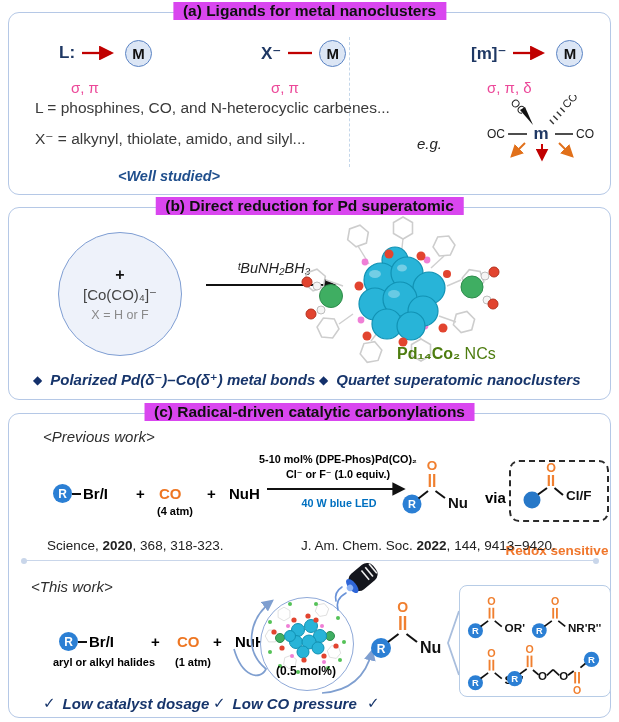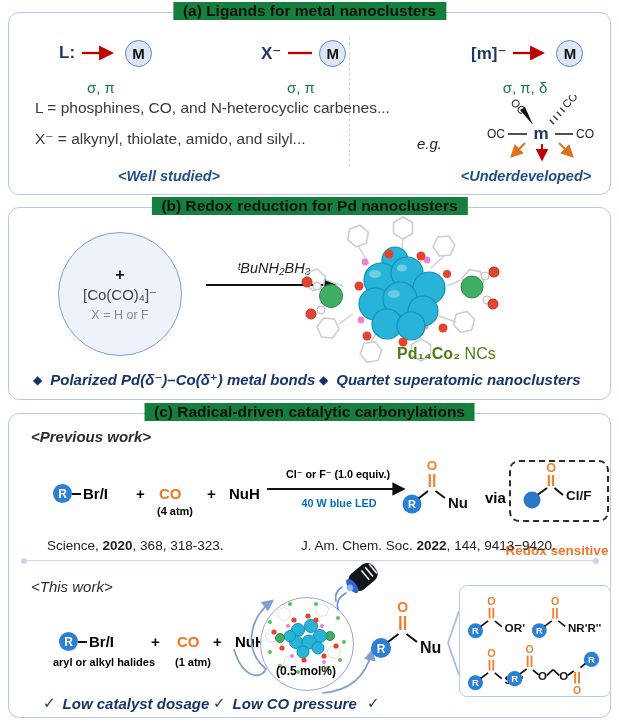--- a/index.html
+++ b/index.html
@@ -1,26 +1,26 @@
 <!DOCTYPE html>
 <html><head>
 <meta charset="utf-8">
 <style>
   html,body{margin:0;padding:0;background:#ffffff;}
   .fig{position:relative;width:619px;height:722px;background:#fff;
        font-family:"Liberation Sans","DejaVu Sans",sans-serif;color:#111;overflow:hidden;}
   .abs{position:absolute;}
   .panel{position:absolute;left:8px;width:601px;border:1.6px solid #b5c8e6;border-radius:11px;background:#fff;}
   .panel-title{position:absolute;top:-11px;left:50%;transform:translateX(-50%);
-       background:#15803d;padding:0 10px;font-weight:bold;font-size:15.5px;color:#101010;white-space:nowrap;}
+       background:#d946ef;padding:0 10px;font-weight:bold;font-size:15.5px;color:#101010;white-space:nowrap;}
   .lig{position:absolute;display:flex;align-items:center;gap:5px;height:28px;}
   .donor{font-weight:bold;font-size:17px;color:#1f3864;white-space:nowrap;}
   .mcircle{display:flex;align-items:center;justify-content:center;width:25px;height:25px;border-radius:50%;
        background:#dce6f5;border:1.5px solid #5b84c4;font-weight:bold;font-size:15px;color:#111;}
-  .sigma{position:absolute;color:#15803d;font-size:15px;text-align:center;}
+  .sigma{position:absolute;color:#ec4899;font-size:15px;text-align:left;}
   .chemline{position:absolute;font-size:15.5px;color:#3a3a3a;}
   .blue-tag{position:absolute;color:#1f4e8c;font-style:italic;font-size:14.5px;font-weight:600;text-align:center;}
   .navy-it{color:#17356b;font-style:italic;font-size:15px;font-weight:600;}
   .work-label{position:absolute;font-style:italic;font-size:15px;color:#2d2d2d;}
   .b15{font-weight:bold;font-size:15px;color:#000;white-space:nowrap;}
   .orange{color:#ee7622;}
   .small-b{position:absolute;font-weight:bold;font-size:11px;color:#000;text-align:center;}
   .cond{position:absolute;font-weight:bold;font-size:10.8px;color:#000;text-align:center;white-space:nowrap;}
   .rcircle{position:absolute;display:flex;align-items:center;justify-content:center;width:19px;height:19px;
        border-radius:50%;background:#2b7fd4;color:#fff;font-weight:bold;font-size:12px;}
@@ -106,25 +106,24 @@
       <line x1="78.7" y1="24.9" x2="74.3" y2="20.7" stroke="#333" stroke-width="1.4"></line>
       <line x1="82.2" y1="20.9" x2="77.8" y2="16.7" stroke="#333" stroke-width="1.4"></line>
       <line x1="85.7" y1="16.9" x2="81.3" y2="12.7" stroke="#333" stroke-width="1.4"></line>
       <text transform="translate(88,14) rotate(-47)" font-size="11" fill="#222">CO</text>
       <line x1="46" y1="48" x2="33" y2="61" stroke="#e1701a" stroke-width="2" marker-end="url(#ar-orange)"></line>
       <line x1="63" y1="49" x2="63" y2="64" stroke="#cc0000" stroke-width="2" marker-end="url(#ar-red)"></line>
       <line x1="80" y1="48" x2="93" y2="61" stroke="#e1701a" stroke-width="2" marker-end="url(#ar-orange)"></line>
     </svg>
 
     <div class="blue-tag" style="left:88px;top:155px;width:144px;">&lt;Well studied&gt;</div>
-    <div class="blue-tag" style="left:438px;top:155px;width:158px;">&lt;Underdeveloped&gt;</div>
   </section>
 
   <section class="panel" style="top:207px;height:191px;">
-    <div class="panel-title">(b) Redox reduction for Pd nanoclusters</div>
+    <div class="panel-title">(b) Direct reduction for Pd superatomic</div>
 
     <div class="circle-b" style="left:49px;top:24px;width:122px;height:122px;background:#eef2fa;border:1.6px solid #7f9ed3;
          display:flex;flex-direction:column;align-items:center;justify-content:center;gap:2px;">
       <span style="font-size:16px;font-weight:bold;color:#111;">+</span>
       <span style="font-size:15px;color:#454545;">[Co(CO)₄]⁻</span>
       <span style="font-size:12.5px;color:#8a8a8a;margin-top:2px;">X = H or F</span>
     </div>
 
     <div class="abs" style="left:195px;top:52px;width:140px;text-align:center;font-style:italic;font-size:14.5px;color:#222;">ᵗBuNH₂BH₃</div>
     <svg class="abs" style="left:195px;top:70px;" width="140" height="14">
@@ -201,33 +200,34 @@
     </div>
     <div class="bullet-row" style="left:310px;top:163px;">
       <span style="color:#13306b;font-size:12px;">◆</span>
       <span class="navy-it">Quartet superatomic nanoclusters</span>
     </div>
   </section>
 
   <section class="panel" style="top:413px;height:303px;">
     <div class="panel-title">(c) Radical-driven catalytic carbonylations</div>
 
-    <div class="work-label" style="left:22px;top:14px;font-weight:bold;">&lt;Previous work&gt;</div>
+    <div class="work-label" style="left:34px;top:14px;">&lt;Previous work&gt;</div>
 
     <div class="rcircle" style="left:44px;top:70px;">
         <span>R</span>
       </div>
     <div class="bond" style="left:63px;top:79px;width:9px;"></div>
     <div class="abs b15" style="left:74px;top:71px;">Br/I</div>
     <div class="abs b15" style="left:127px;top:71px;">+</div>
     <div class="abs b15 orange" style="left:150px;top:71px;">CO</div>
     <div class="small-b" style="left:140px;top:91px;width:52px;">(4 atm)</div>
     <div class="abs b15" style="left:198px;top:71px;">+</div>
     <div class="abs b15" style="left:220px;top:71px;">NuH</div>
 
+    <div class="cond" style="left:216px;top:39px;width:226px;">5-10 mol% (DPE-Phos)Pd(CO)₂</div>
     <div class="cond" style="left:216px;top:54px;width:226px;">Cl⁻ or F⁻ (1.0 equiv.)</div>
     <svg class="abs" style="left:256px;top:68px;" width="148" height="14">
       <line x1="2" y1="7" x2="138" y2="7" stroke="#111" stroke-width="1.9" marker-end="url(#ar-black)"></line>
     </svg>
     <div class="cond" style="left:256px;top:83px;width:148px;color:#0070C0;">40 W blue LED</div>
 
     <svg class="abs" style="left:392px;top:44px;" width="70" height="62" viewBox="0 0 70 62">
       <circle cx="11" cy="46" r="9.5" fill="#2b7fd4"></circle>
       <text x="11" y="50" text-anchor="middle" font-size="11" font-weight="bold" fill="#fff">R</text>
       <line x1="17.5" y1="40.5" x2="27" y2="33" stroke="#111" stroke-width="2"></line>

